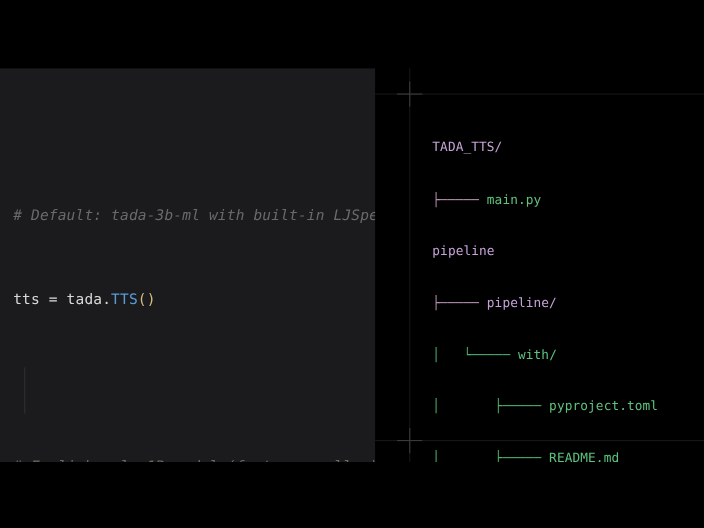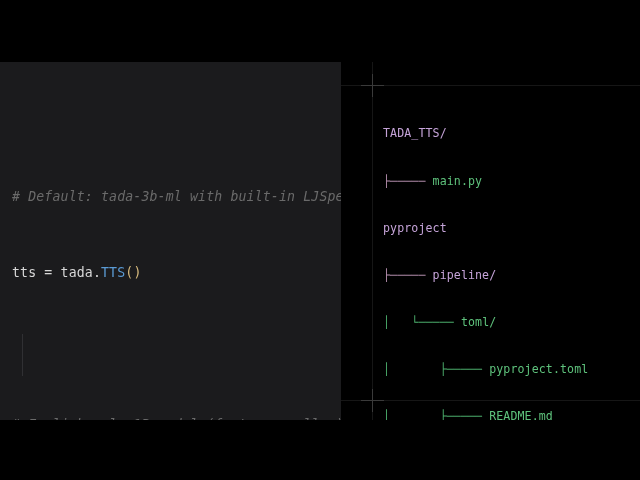--- a/index.html
+++ b/index.html
@@ -104,21 +104,21 @@
   #file-tree {
     position: absolute;
     left: 383px;
     top: 95px;
     z-index: 15;
     white-space: pre;
     font-size: 11.6px;
     line-height: 15.7px;
     letter-spacing: 0.1px;
   }
-  .tr { height: 15.7px; }
+  .tr { height: 15.7px; margin-left: 10px; }
   .tree-purple { color: #b48ead; }
   .tree-green  { color: #4caf6d; }
   .lbl-purple  { color: #c5a3d8; }
   .lbl-green   { color: #5ec27c; text-align: right; }
 </style>
 </head>
 <body>
 
 <div id="screen">
 
@@ -151,23 +151,23 @@
       
 
       
 
     </div>
   </div>
 
   <div id="file-tree">
     <div class="tr"><span class="tree-purple"></span><span class="lbl-purple">TADA_TTS/</span></div>
     <div class="tr"><span class="tree-purple">├───── </span><span class="lbl-green">main.py</span></div>
-    <div class="tr"><span class="tree-purple"></span><span class="lbl-purple">pyproject</span></div>
+    <div class="tr"><span class="tree-purple"></span><span class="lbl-purple">pipeline</span></div>
     <div class="tr"><span class="tree-purple">├───── </span><span class="lbl-purple">pipeline/</span></div>
-    <div class="tr"><span class="tree-green">│   └───── </span><span class="lbl-green">toml/</span></div>
+    <div class="tr"><span class="tree-green">│   └───── </span><span class="lbl-green">with/</span></div>
     <div class="tr"><span class="tree-green">│       ├───── </span><span class="lbl-green">pyproject.toml</span></div>
     <div class="tr"><span class="tree-green">│       ├───── </span><span class="lbl-green">README.md</span></div>
     
     
     
     
     
     
     
     

